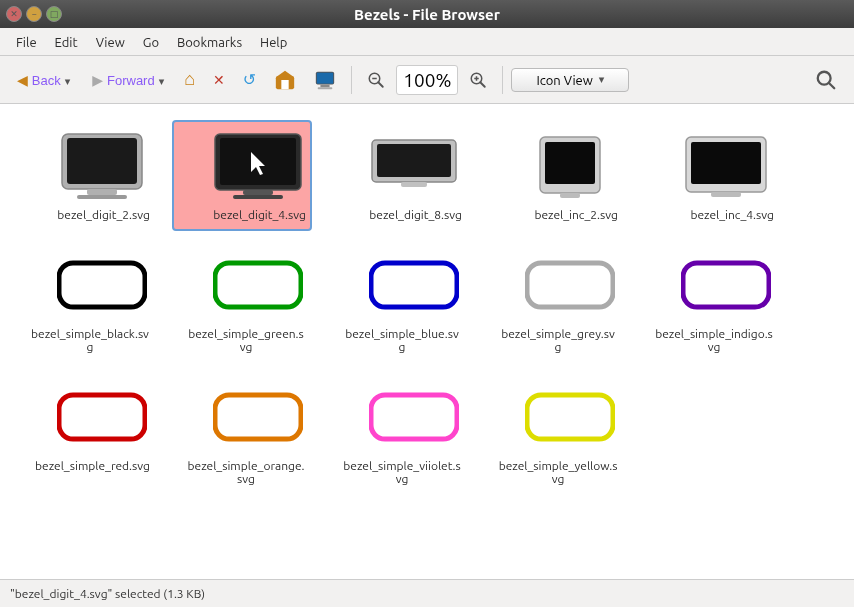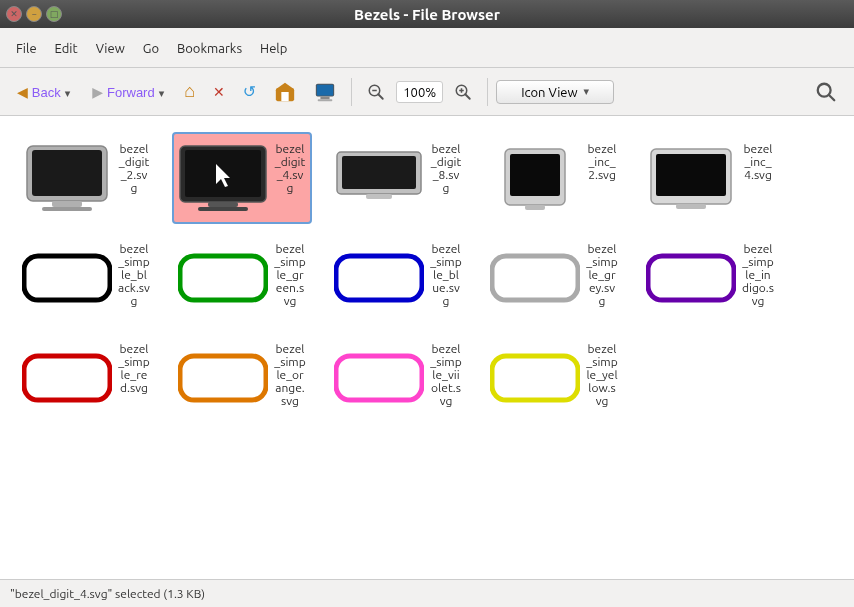--- a/index.html
+++ b/index.html
@@ -46,21 +46,21 @@
       font-weight: bold;
       position: absolute;
       left: 50%;
       transform: translateX(-50%);
     }
 
     
     #menubar {
       background: #f2f1f0;
       border-bottom: 1px solid #ccc;
-      height: 40px;
+      height: 28px;
       display: flex;
       align-items: center;
       padding: 0 8px;
       gap: 2px;
     }
     .menu-item {
       padding: 3px 8px;
       cursor: pointer;
       border-radius: 3px;
       font-size: 13px;
@@ -105,21 +105,21 @@
     .icon-chevron-down::before { content: '▾'; font-size: 11px; color: #555; }
     .icon-home::before { content: '⌂'; font-size: 18px; color: #c8821a; }
     .icon-stop::before { content: '✕'; font-size: 14px; color: #c0392b; }
     .icon-reload::before { content: '↺'; font-size: 16px; color: #3498db; }
 
     .zoom-display {
       padding: 3px 6px;
       border: 1px solid #ccc;
       border-radius: 3px;
       background: #fff;
-      font-size: 13px;
+      font-size: 19px;
       min-width: 44px;
       text-align: center;
     }
     .view-select {
       padding: 4px 24px;
       border: 1px solid #bbb;
       border-radius: 4px;
       background: linear-gradient(to bottom, #fff 0%, #e8e8e8 100%);
       cursor: pointer;
       font-size: 13px;
@@ -135,21 +135,22 @@
       overflow-y: auto;
       padding: 16px;
     }
     #file-grid {
       display: grid;
       grid-template-columns: repeat(5, 140px);
       gap: 8px 16px;
     }
     .file-item {
       display: flex;
-      align-items: flex-start;
+      flex-direction: column;
+      align-items: flex-end;
       padding: 8px 4px;
       border-radius: 4px;
       cursor: pointer;
       gap: 6px;
       border: 2px solid transparent;
     }
     .file-item.selected {
       background: #fca5a5;
       border: 2px solid #6a9fd8;
     }

